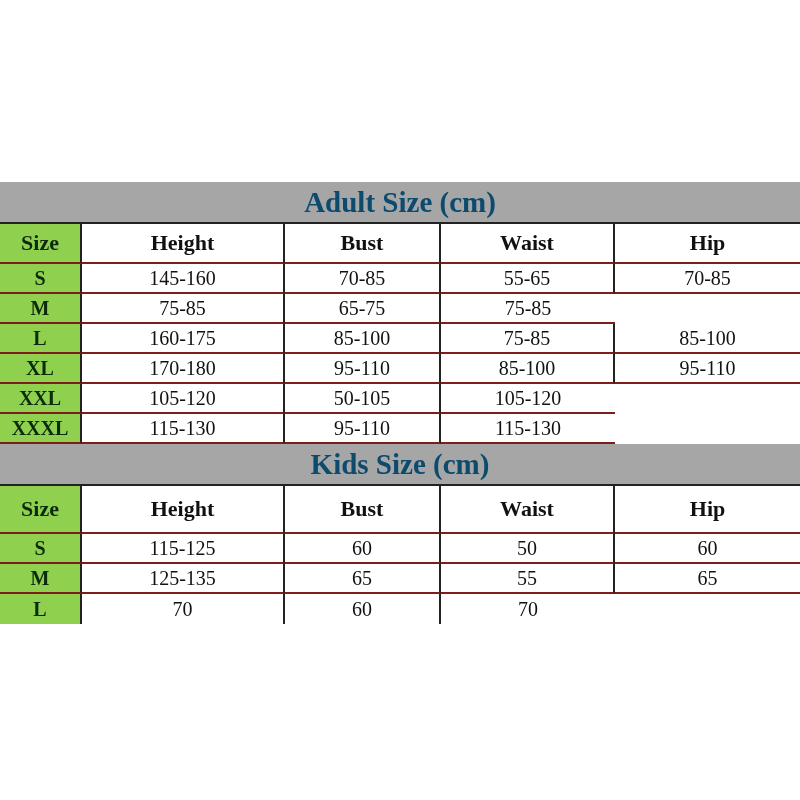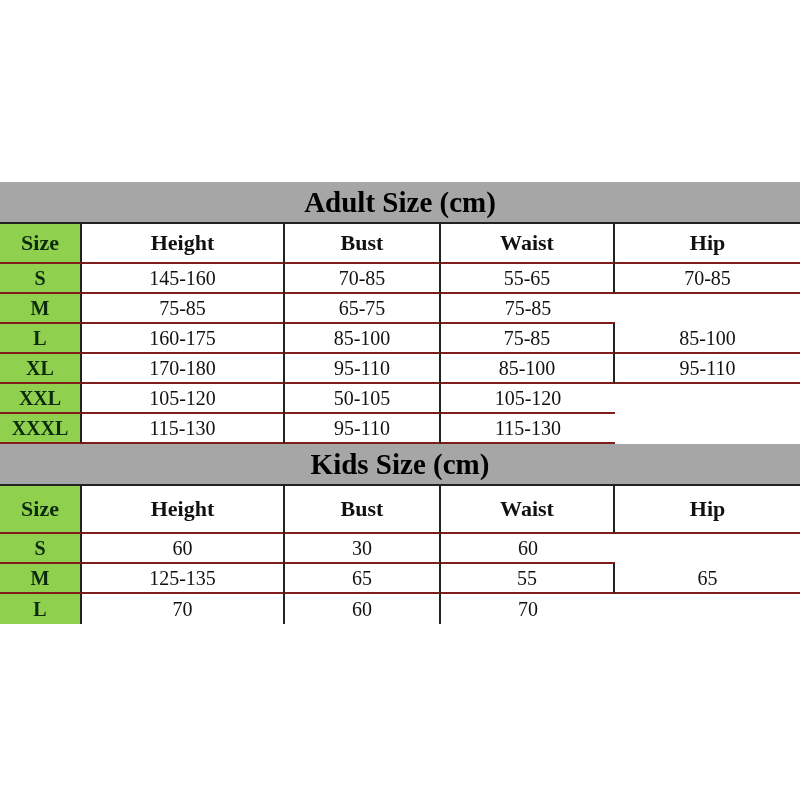--- a/index.html
+++ b/index.html
@@ -8,21 +8,21 @@
       position: relative; overflow: hidden;
       font-family: "Liberation Serif", "DejaVu Serif", serif;
     }
     .chart { position: absolute; left: 0; top: 182px; width: 800px; }
     .band {
       background: #a6a6a6; height: 40px; position: relative;
       border-bottom: 2px solid #222;
     }
     .band-title {
       position: absolute; left: 0; right: 0; top: 2px;
-      text-align: center; color: #000000; font-weight: bold;
+      text-align: center; color: #0c4a6e; font-weight: bold;
       font-size: 29px; line-height: 36px;
     }
     .grid { display: grid; grid-template-columns: 82px 203px 156px 174px 185px; }
     .cell {
       display: flex; align-items: center; justify-content: center;
       border-right: 2px solid #222; border-bottom: 2px solid #7f1d1d;
       box-sizing: border-box; color: #111; font-size: 20px;
       background: #fff;
     }
     .cell.last { border-right: none; }
@@ -96,22 +96,23 @@
     </div>
     <div class="grid hdr">
       <div class="cell size">Size</div>
       <div class="cell">Height</div>
       <div class="cell">Bust</div>
       <div class="cell">Waist</div>
       <div class="cell last">Hip</div>
     </div>
     <div class="grid row">
       <div class="cell size">S</div>
+      <div class="cell">115-125</div>
       <div class="cell">60</div>
-      <div class="cell">30</div>
+      <div class="cell">50</div>
       <div class="cell last">60</div>
     </div>
     <div class="grid row">
       <div class="cell size">M</div>
       <div class="cell">125-135</div>
       <div class="cell">65</div>
       <div class="cell">55</div>
       <div class="cell last">65</div>
     </div>
     <div class="grid row final">

